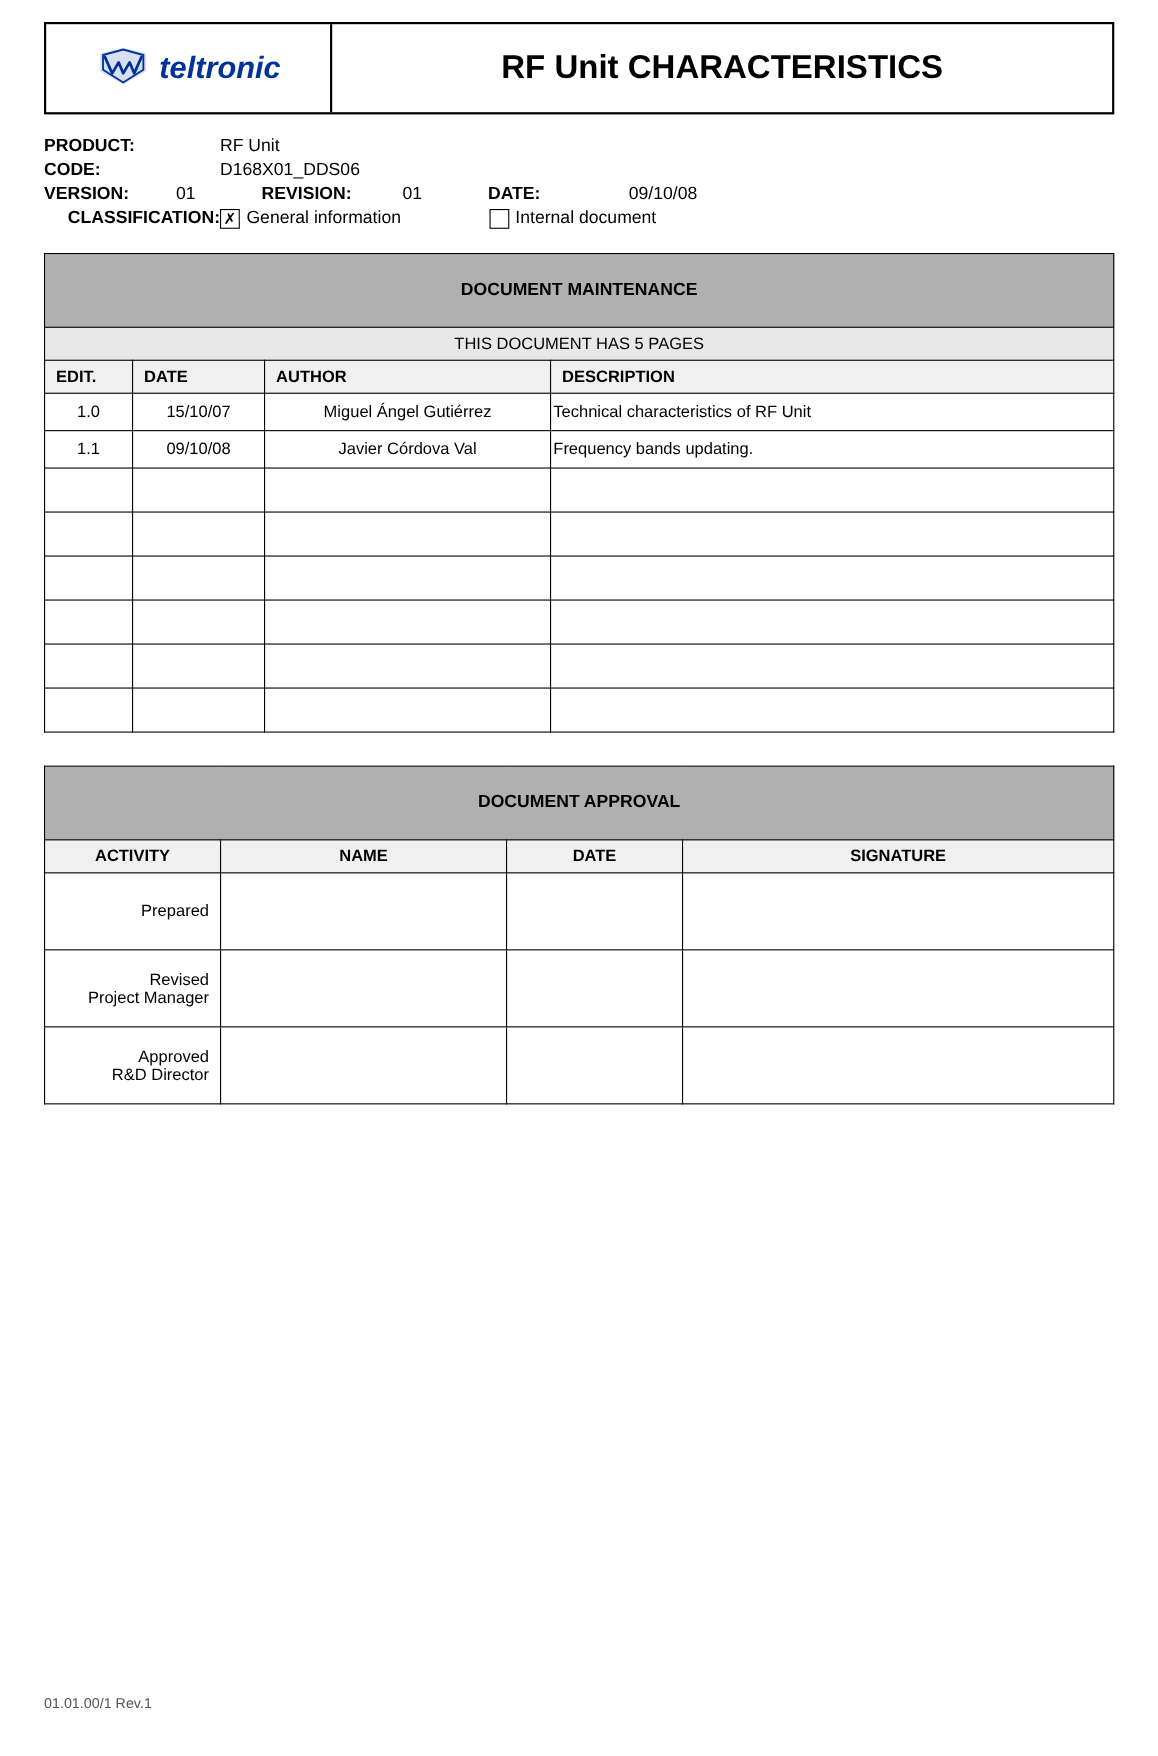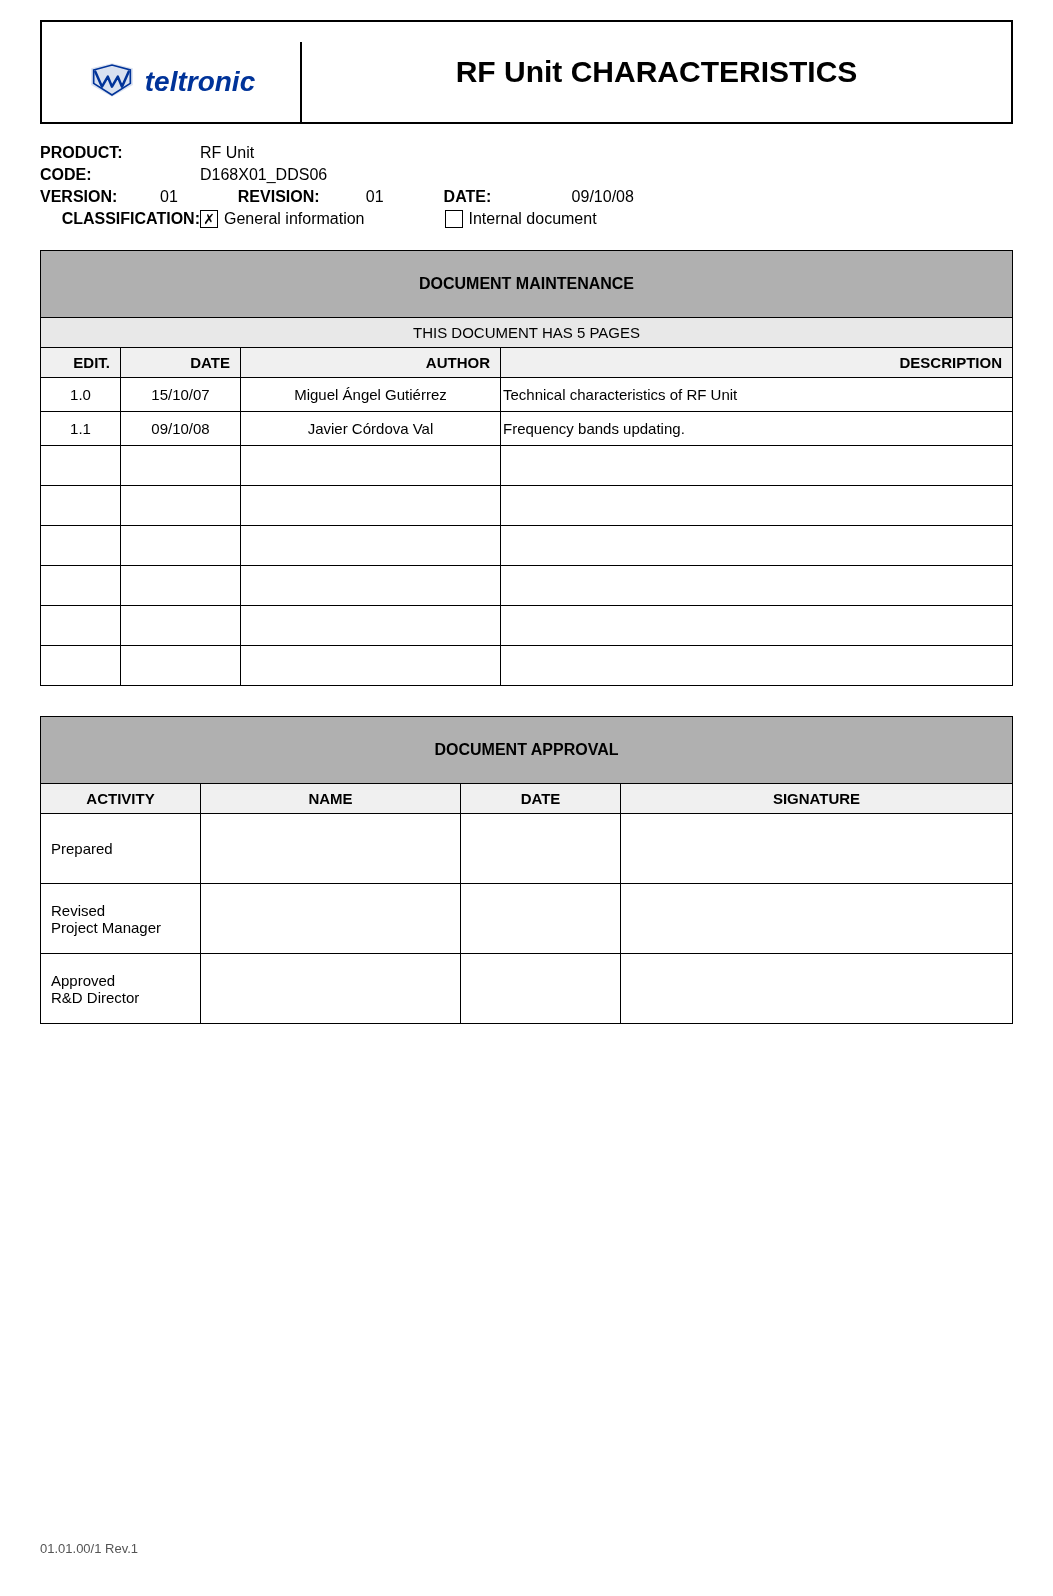--- a/index.html
+++ b/index.html
@@ -26,21 +26,20 @@
       margin-bottom: 20px;
     }
     .header-logo {
       width: 260px;
       min-height: 80px;
       border-right: 2px solid #000;
       display: flex;
       align-items: center;
       justify-content: center;
       padding: 10px 15px;
-      margin-top: 20px;
     }
     .logo-content {
       display: flex;
       align-items: center;
       gap: 8px;
     }
     .logo-text {
       font-style: italic;
       font-size: 28px;
       font-weight: bold;
@@ -143,40 +142,40 @@
     }
     .table-subheader-row td {
       background: #e8e8e8;
       text-align: center;
       font-size: 15px;
       padding: 6px;
     }
     .col-edit { width: 80px; text-align: center; }
     .col-date { width: 120px; text-align: center; }
     .col-author { width: 260px; text-align: center; }
-    .col-header { font-weight: bold; text-align: right; background: #f0f0f0; }
+    .col-header { font-weight: bold; text-align: left; background: #f0f0f0; }
 
     .data-row td {
       vertical-align: top;
       padding: 8px 2px;
     }
     .data-row td.center { text-align: center; }
     .empty-rows td {
       height: 40px;
     }
 
     
     .approval-col-activity { width: 160px; text-align: center; }
     .approval-col-name { width: 260px; text-align: center; }
     .approval-col-date { width: 160px; text-align: center; }
     .approval-col-sig { text-align: center; }
     .approval-data-row td {
       height: 70px;
       vertical-align: middle;
-      text-align: left;
+      text-align: right;
     }
 
     .footer {
       margin-top: auto;
       padding-top: 20px;
       font-size: 13px;
       color: #555;
     }
 
     

